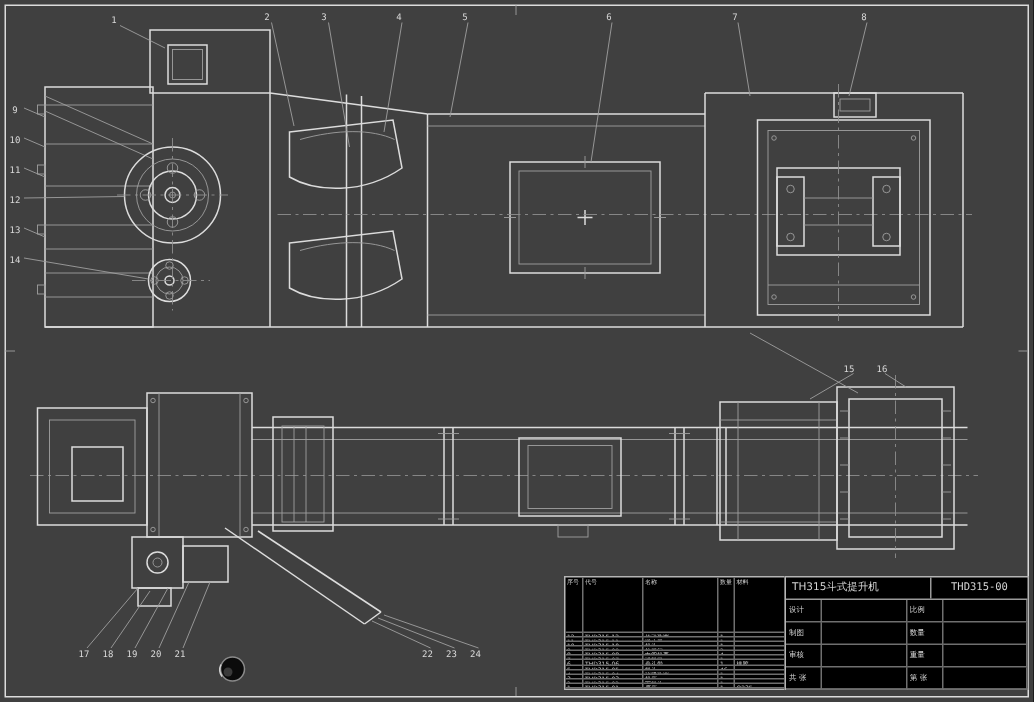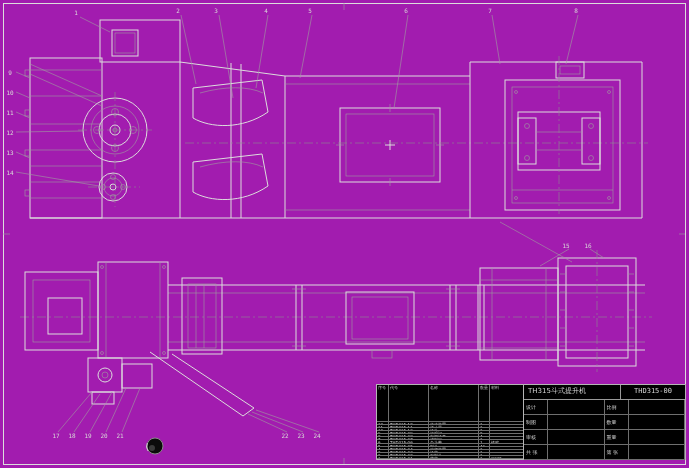--- a/index.html
+++ b/index.html
@@ -1,16 +1,16 @@
 <!DOCTYPE html>
 <html><head>
 <meta charset="utf-8">
 <style>
   html,body{margin:0;padding:0;background:#000;}
-  .sheet{position:relative;width:689px;height:468px;background:#a21caf;overflow:hidden;
+  .sheet{position:relative;width:689px;height:468px;background:#404040;overflow:hidden;
          font-family:"DejaVu Sans",sans-serif;color:#d8d8d8;}
   .sheet svg{position:absolute;left:0;top:0;}
   svg .s{stroke:#dcdcdc;stroke-width:1;fill:none;}
   svg .t{stroke:#9f9f9f;stroke-width:0.6;fill:none;}
   svg .cl{stroke:#8f8f8f;stroke-width:0.6;fill:none;stroke-dasharray:9 3 2 3;}
   svg text{fill:#d8d8d8;font-size:6px;font-family:"DejaVu Sans Mono","DejaVu Sans",monospace;}
 
   
   .bom{position:absolute;left:376px;top:384px;width:148px;height:76px;
        border:1px solid #b5b5b5;box-sizing:border-box;display:flex;flex-direction:column;

